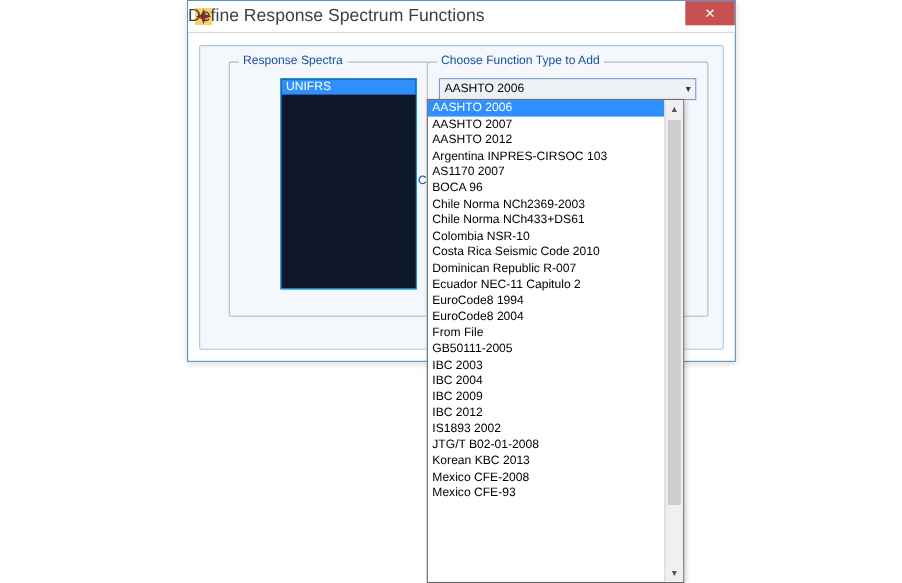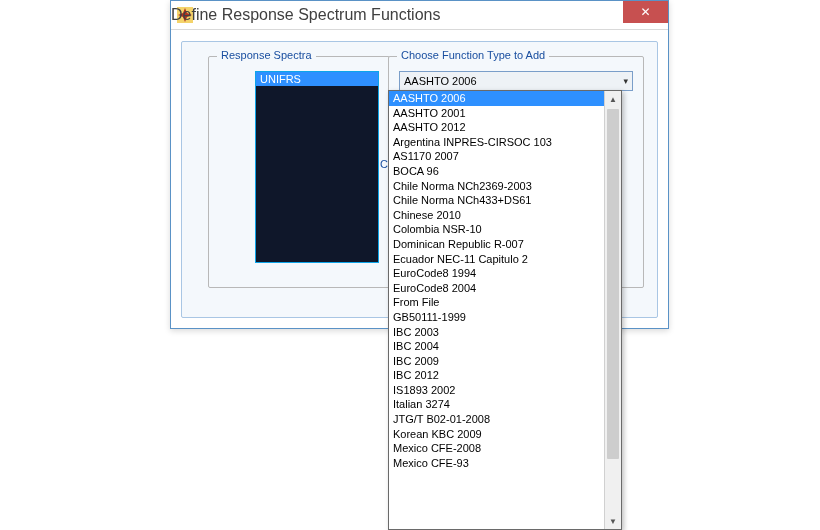--- a/index.html
+++ b/index.html
@@ -239,43 +239,42 @@
     </div>
 
     <div class="partial-label">C</div>
 
   </div>
 </div>
 
 <div class="dropdown">
   <div class="dropdown-list" id="dd-list">
       <div class="dd-item selected">AASHTO 2006</div>
-      <div class="dd-item">AASHTO 2001</div>
+      <div class="dd-item">AASHTO 2007</div>
       <div class="dd-item">AASHTO 2012</div>
       <div class="dd-item">Argentina INPRES-CIRSOC 103</div>
       <div class="dd-item">AS1170 2007</div>
       <div class="dd-item">BOCA 96</div>
       <div class="dd-item">Chile Norma NCh2369-2003</div>
       <div class="dd-item">Chile Norma NCh433+DS61</div>
-      <div class="dd-item">Chinese 2010</div>
       <div class="dd-item">Colombia NSR-10</div>
+      <div class="dd-item">Costa Rica Seismic Code 2010</div>
       <div class="dd-item">Dominican Republic R-007</div>
       <div class="dd-item">Ecuador NEC-11 Capitulo 2</div>
       <div class="dd-item">EuroCode8 1994</div>
       <div class="dd-item">EuroCode8 2004</div>
       <div class="dd-item">From File</div>
-      <div class="dd-item">GB50111-1999</div>
+      <div class="dd-item">GB50111-2005</div>
       <div class="dd-item">IBC 2003</div>
       <div class="dd-item">IBC 2004</div>
       <div class="dd-item">IBC 2009</div>
       <div class="dd-item">IBC 2012</div>
       <div class="dd-item">IS1893 2002</div>
-      <div class="dd-item">Italian 3274</div>
       <div class="dd-item">JTG/T B02-01-2008</div>
-      <div class="dd-item">Korean KBC 2009</div>
+      <div class="dd-item">Korean KBC 2013</div>
       <div class="dd-item">Mexico CFE-2008</div>
       <div class="dd-item">Mexico CFE-93</div>
     </div>
   <div class="dd-scroll">
     <div class="arrow up">
       <span>▲</span>
     </div>
     <div class="thumb"></div>
     <div class="arrow down">
       <span>▼</span>

